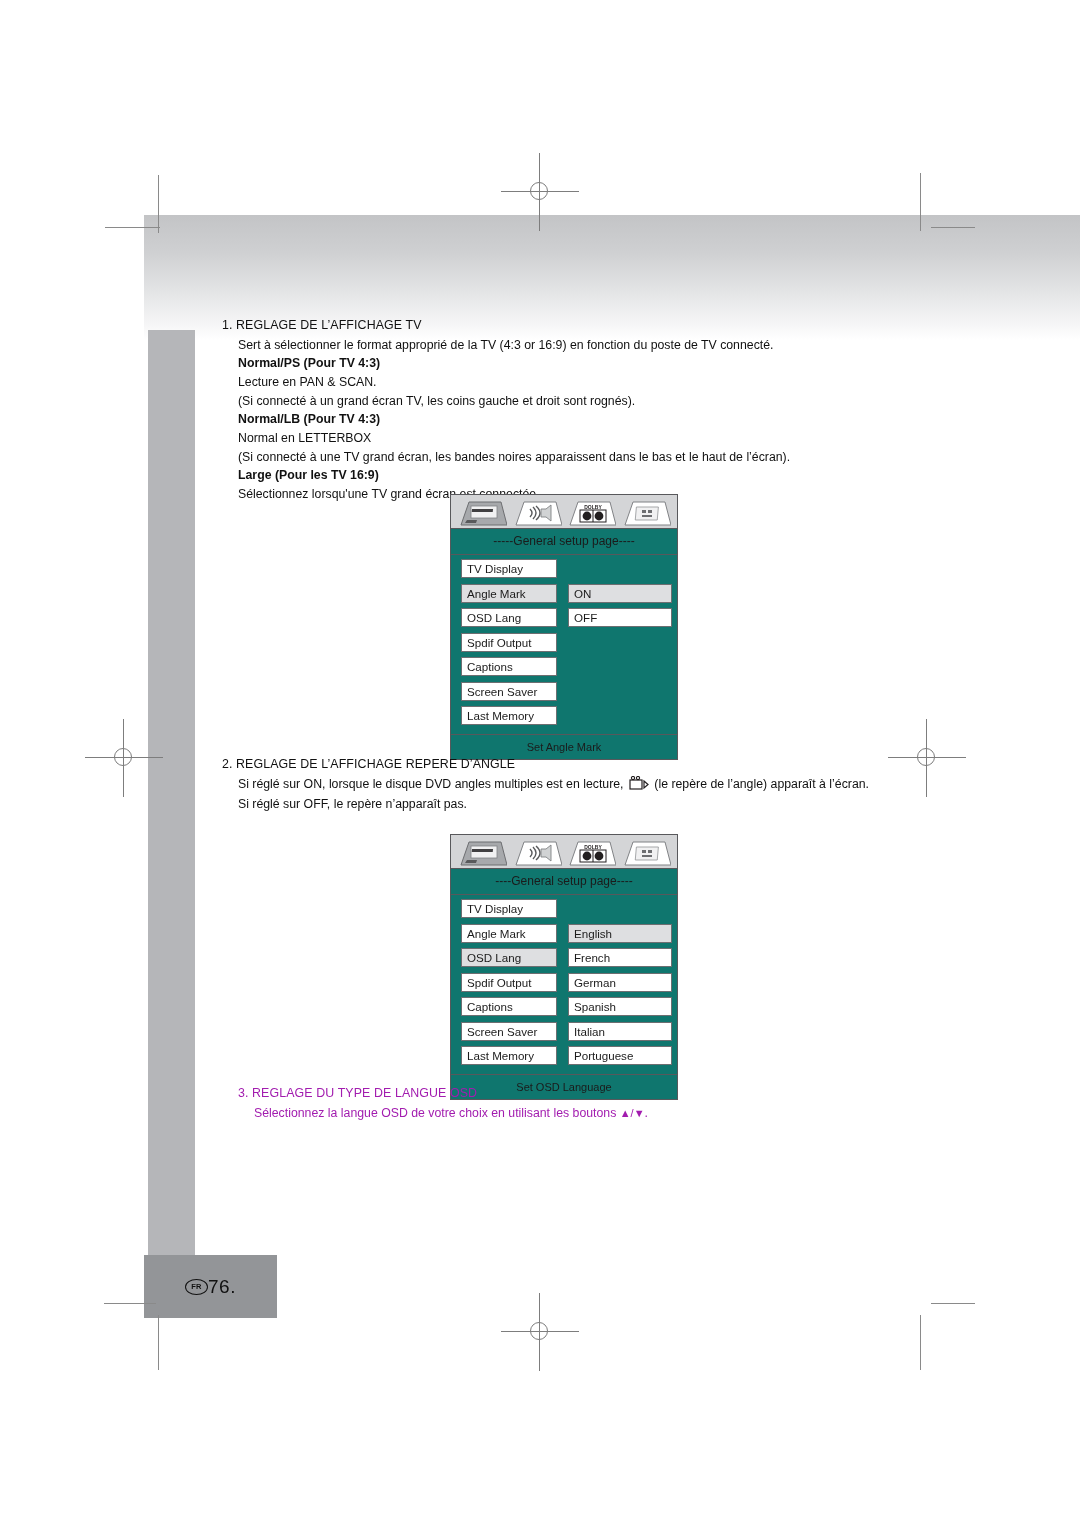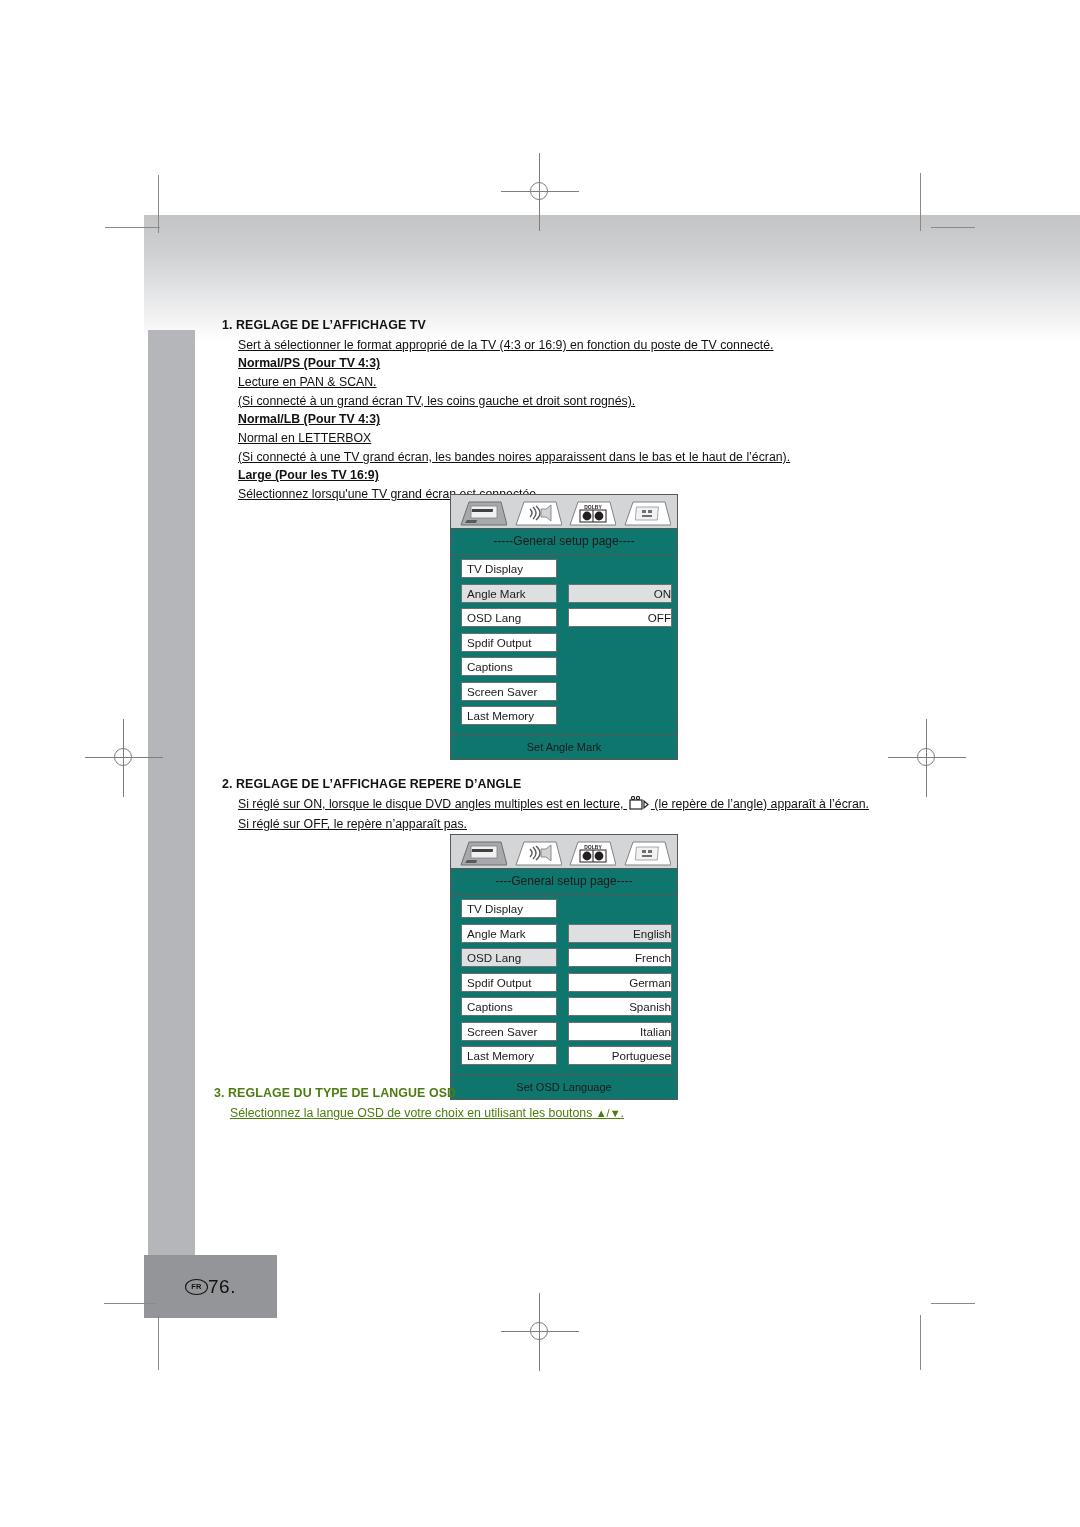--- a/index.html
+++ b/index.html
@@ -35,31 +35,30 @@
     background:#b5b6b9;
   }
   .footerblock{
     position:absolute;left:144px;top:1255px;width:133px;height:63px;
     background:#939598;
   }
 
   
   .content{position:absolute;left:222px;top:316px;width:700px;color:#111;}
   .sec-title{
-    font-size:12.4px;font-weight:bold;letter-spacing:.1px;line-height:1.5;
+    font-size:12.4px;font-weight:normal;letter-spacing:.1px;line-height:1.5;
     margin:0 0 1px 0;
   }
   .para{
     font-size:12.3px;line-height:1.52;margin:0 0 0 16px;
     white-space:nowrap;
-    text-decoration:underline;
   }
   .para.b{font-weight:bold;}
-  .block2{position:absolute;left:222px;top:755px;width:720px;color:#111;margin-top:20px;}
-  .block3{position:absolute;left:214px;top:1084px;width:720px;color:#4d7c0f;}
+  .block2{position:absolute;left:222px;top:755px;width:720px;color:#111;}
+  .block3{position:absolute;left:238px;top:1084px;width:720px;color:#a21caf;}
   .inline-cam{display:inline-block;vertical-align:-2px;margin:0 2px;}
   .arrows{font-size:11px;letter-spacing:0px;}
 
   
   .osd{
     position:absolute;width:228px;
     border:1.4px solid #58585b;
     background:#0f766e;
     box-sizing:border-box;
     font-size:11.6px;color:#1b1b1b;
@@ -80,21 +79,21 @@
     height:25px;line-height:25px;text-align:center;
     border-bottom:1.4px solid #58585b;
     font-size:12px;white-space:nowrap;
   }
   .osd-body{
     position:relative;padding:4px 0 3px 0;
     border-bottom:1.4px solid #58585b;
   }
   .osd-cols{display:flex;}
   .osd-col-left{width:114px;padding-left:10px;box-sizing:border-box;}
-  .osd-col-right{width:114px;padding-left:4px;box-sizing:border-box;text-align:right;}
+  .osd-col-right{width:114px;padding-left:4px;box-sizing:border-box;}
   .osd-item{
     height:19px;line-height:18px;
     border:1px solid #6d6e71;
     box-sizing:border-box;
     padding-left:5px;
     margin-bottom:5.5px;
     background:#ffffff;
     white-space:nowrap;
     font-size:11.6px;
   }

